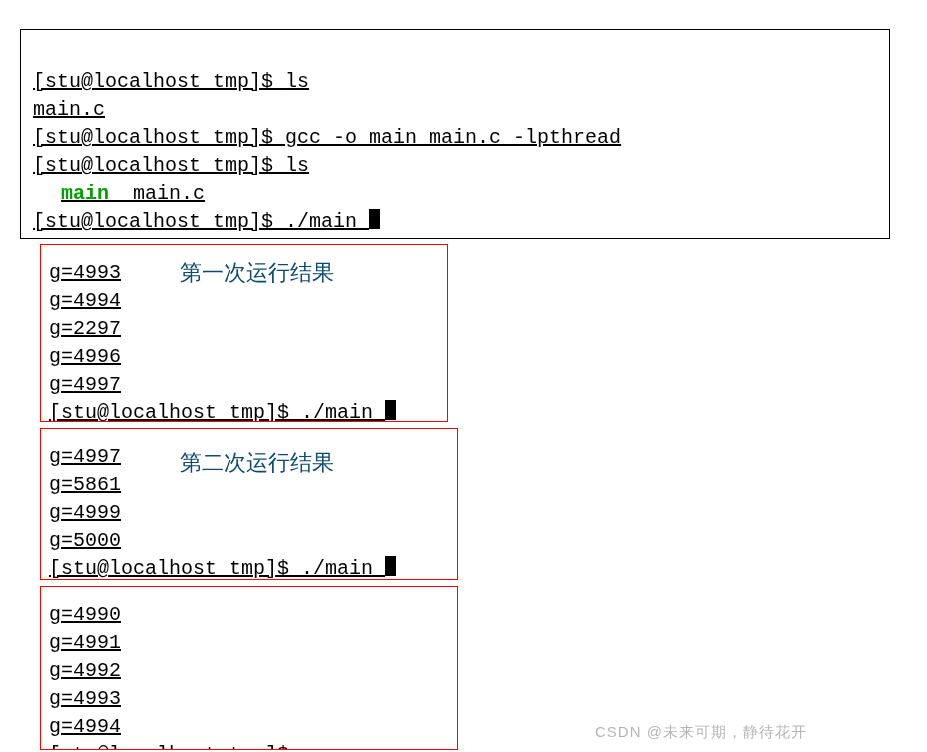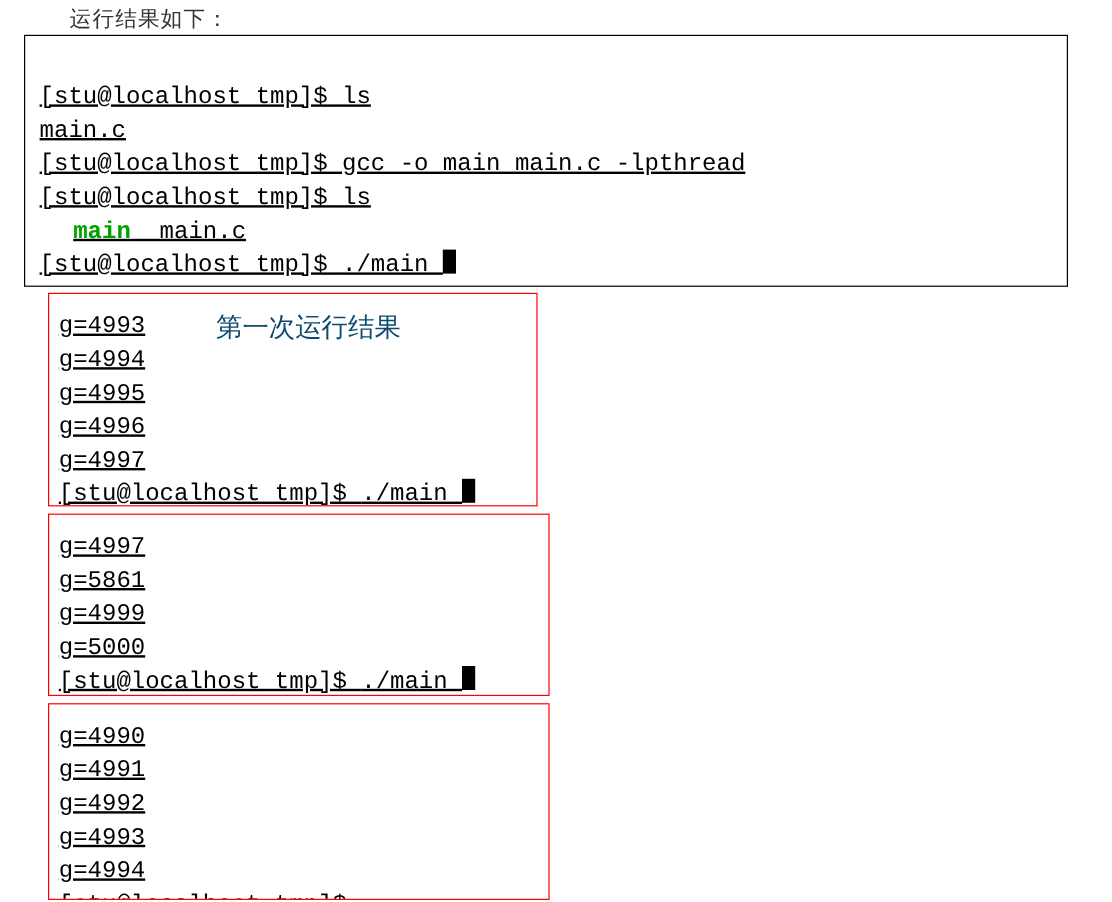--- a/index.html
+++ b/index.html
@@ -81,54 +81,55 @@
     letter-spacing: 1px;
     font-family: "Microsoft YaHei", sans-serif;
     white-space: nowrap;
   }
 </style>
 </head>
 <body>
 
 <div class="page">
 
-  <div class="caption">运行结果如下：</div>
 
   <div class="outer-box">
 <span class="mono"><span>[stu@localhost tmp]$ </span><span>ls</span></span>
 <span class="mono"><span>main.c</span></span>
 <span class="mono"><span>[stu@localhost tmp]$ </span><span>gcc -o main main.c -lpthread</span></span>
 <span class="mono"><span>[stu@localhost tmp]$ </span><span>ls</span></span>
 <span class="mono"><span class="green">main</span><span>  main.c</span></span>
 <span class="mono"><span>[stu@localhost tmp]$ </span><span>./main </span><span class="cursor"></span></span></div>
 
   <div class="run-box run1 clip-top">
     <div class="mono shift-up">
 <span>g=4993</span>
 <span>g=4994</span>
-<span>g=4995</span>
+<span>g=2297</span>
 <span>g=4996</span>
 <span>g=4997</span>
 <span><span>[stu@localhost tmp]$ </span><span>./main </span><span class="cursor"></span></span></div>
   </div>
   <div class="label lbl1">第一次运行结果</div>
 
   <div class="run-box run2 clip-top">
     <div class="mono shift-up">
 <span>g=4997</span>
 <span>g=5861</span>
 <span>g=4999</span>
 <span>g=5000</span>
 <span><span>[stu@localhost tmp]$ </span><span>./main </span><span class="cursor"></span></span></div>
   </div>
+  <div class="label lbl2">第二次运行结果</div>
 
   <div class="run-box run3 clip-top">
     <div class="mono shift-up">
 <span>g=4990</span>
 <span>g=4991</span>
 <span>g=4992</span>
 <span>g=4993</span>
 <span>g=4994</span>
 <span><span>[stu@localhost tmp]$ </span></span></div>
   </div>
 
+  <div class="watermark">CSDN @未来可期，静待花开</div>
 
 </div>
 
 </body></html>

